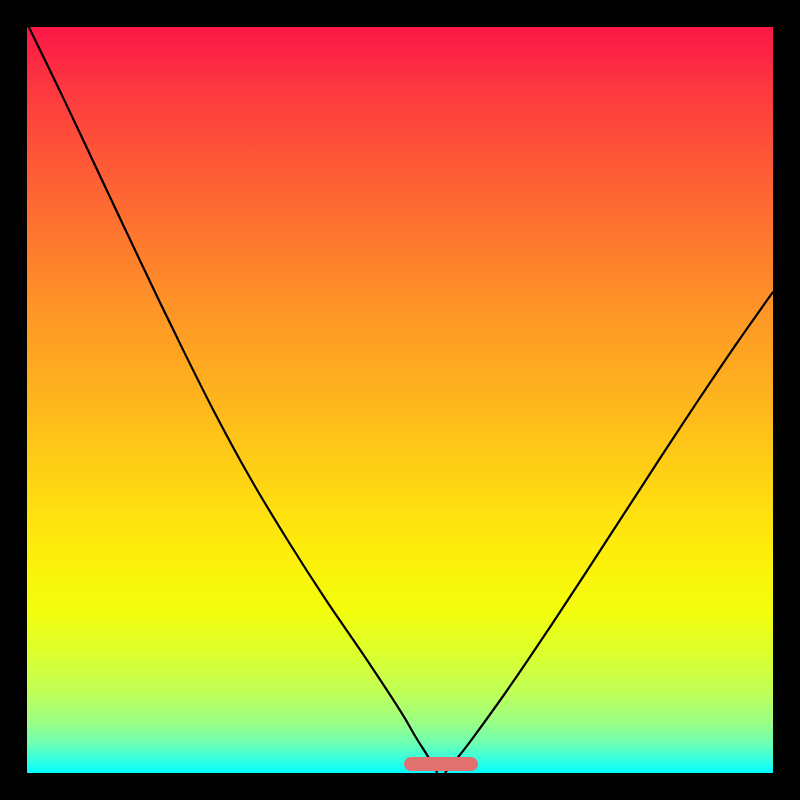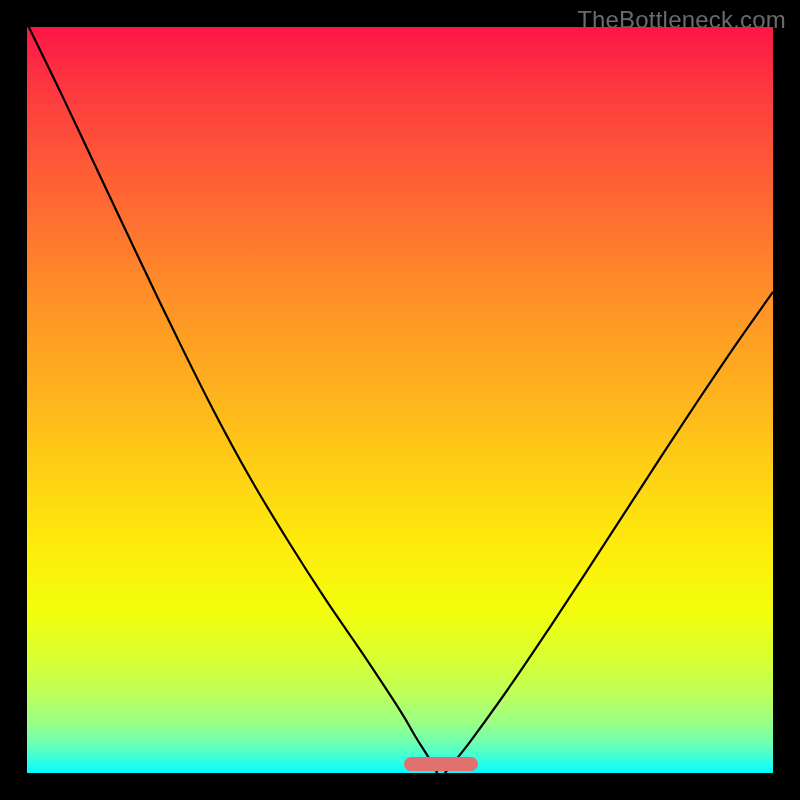--- a/index.html
+++ b/index.html
@@ -67,21 +67,20 @@
     background: #e17070;
     border-radius: 7px;
     height: 14px;
   }
 </style>
 </head>
 <body>
 
 <div class="frame">
 
-  <div class="watermark">TheBottleneck.com</div>
 
   <div class="plot">
 
     <div class="gradient"></div>
 
     <svg class="curve" viewBox="0 0 746 746" preserveAspectRatio="none">
       <path id="curve-left" d="M 0 -3.7299999999999045 C 6.714 10.100840000000069 23.872000000000003 45.043479999999974 37.300000000000004 73.10799999999995 C 50.72800000000001 101.17251999999992 61.17200000000001 123.71663999999996 74.60000000000001 152.18399999999997 C 88.028 180.65135999999998 98.472 203.06119999999999 111.89999999999999 231.26 C 125.32799999999999 259.4588 135.77200000000002 281.45088000000004 149.20000000000002 308.84400000000005 C 162.62800000000001 336.23712000000006 173.072 357.66224000000005 186.5 383.444 C 199.928 409.22576 210.37199999999999 428.57699999999994 223.79999999999998 452.07599999999996 C 237.22799999999998 475.575 247.67199999999997 492.37492000000003 261.09999999999997 513.994 C 274.52799999999996 535.6130800000001 284.97200000000004 551.90572 298.40000000000003 572.182 C 311.82800000000003 592.4582800000001 322.272 606.63228 335.7 626.64 C 349.128 646.6477199999999 363.6004 668.5652 373 683.336 C 382.3996 698.1068 382.5488 699.83752 387.92 708.7 C 393.2912 717.56248 398.81160000000006 725.8580000000001 402.84000000000003 732.572 C 406.8684 739.286 408.9572 743.58296 410.3 746" fill="none" stroke="#000000" stroke-width="2.2"></path>
       <path id="curve-right" d="M 417.76000000000005 746 C 420.4456 742.77728 427.30879999999996 734.81 432.67999999999995 728.096 C 438.05119999999994 721.3820000000001 438.20039999999995 721.5908800000001 447.59999999999997 708.7 C 456.9996 695.80912 471.47200000000004 675.81632 484.90000000000003 656.48 C 498.32800000000003 637.14368 508.77199999999993 621.418 522.1999999999999 601.276 C 535.6279999999999 581.1339999999999 546.072 565.12484 559.5 544.5799999999999 C 572.928 524.0351599999999 583.3720000000001 507.81712 596.8000000000001 487.13800000000003 C 610.2280000000001 466.4588800000001 620.672 450.24084000000005 634.1 429.696 C 647.528 409.15116 657.972 393.142 671.4 373 C 684.828 352.858 695.2719999999999 337.26660000000004 708.6999999999999 317.79600000000005 C 722.1279999999999 298.32540000000006 739.286 274.36388 746 264.83" fill="none" stroke="#000000" stroke-width="2.2"></path>
     </svg>
 

